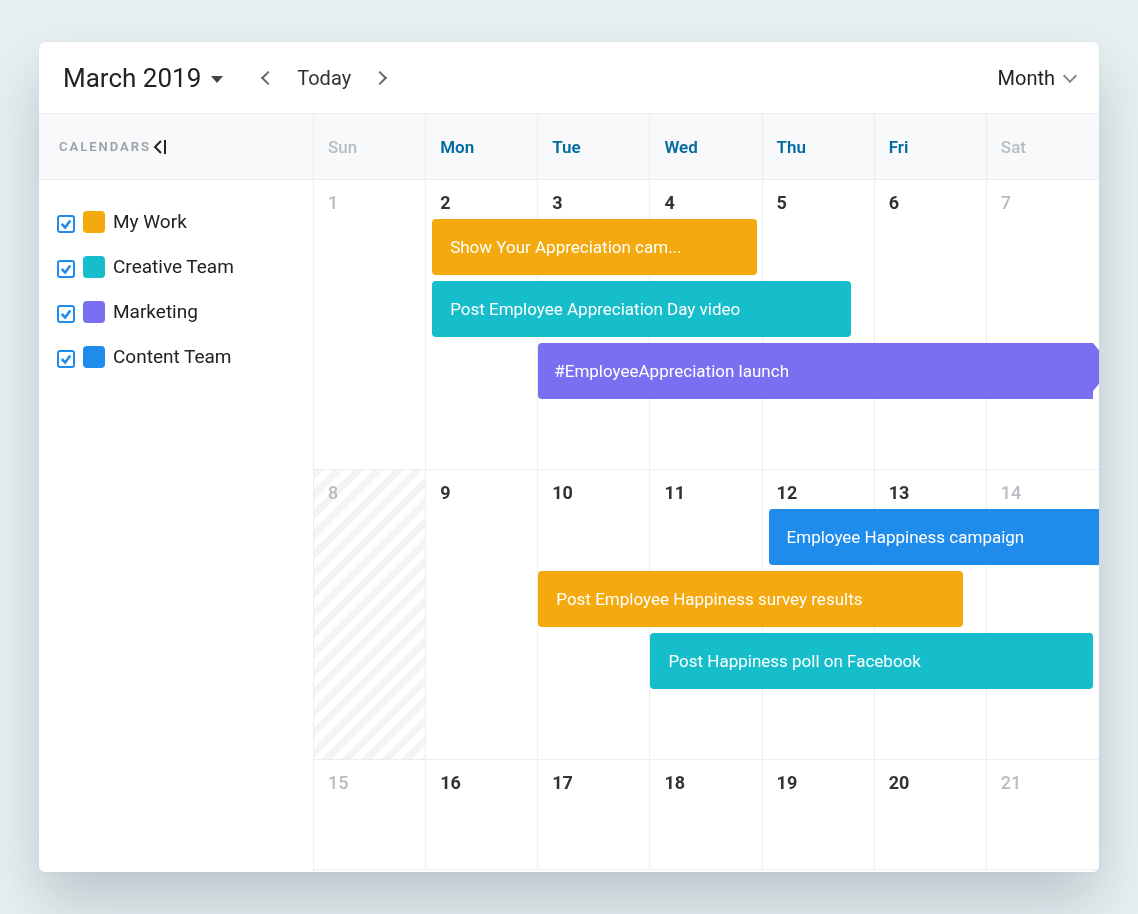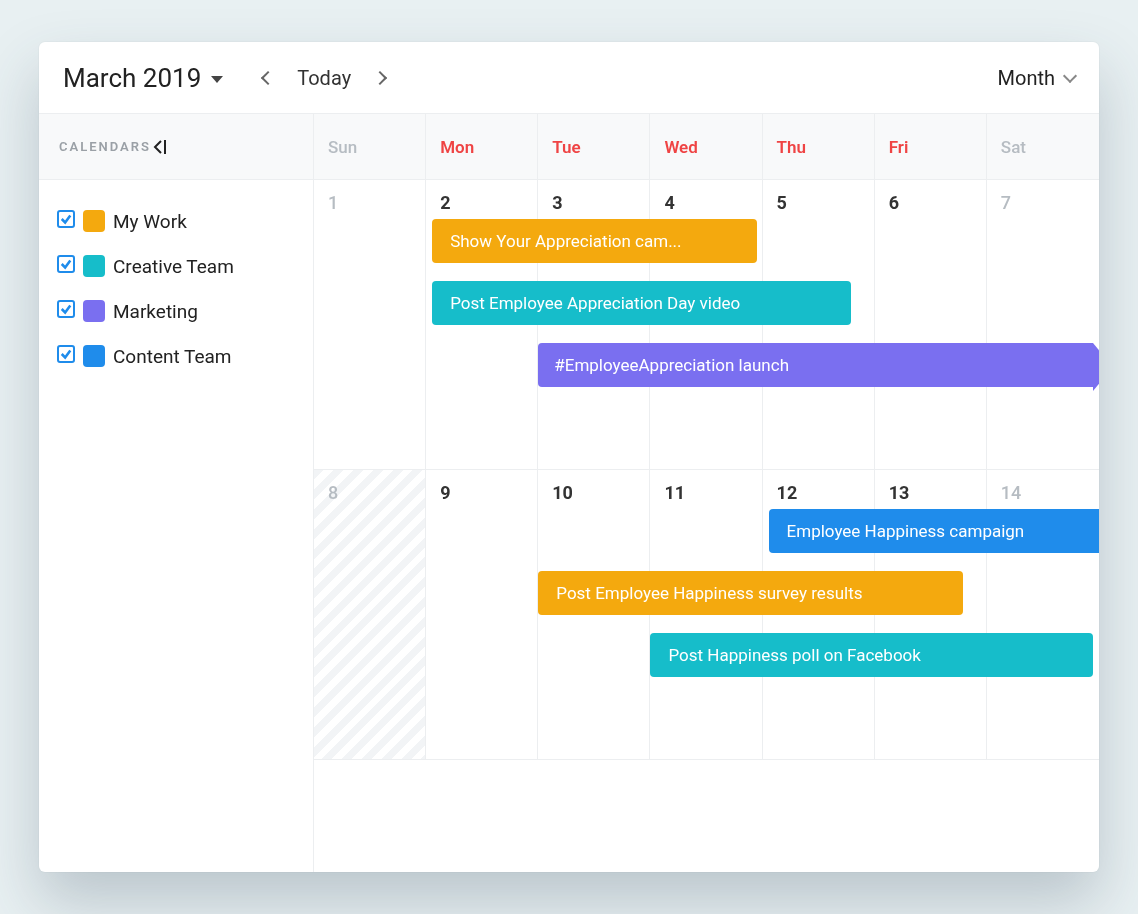--- a/index.html
+++ b/index.html
@@ -111,21 +111,21 @@
     gap:2px;
   }
   .cal-list {
     padding: 30px 18px;
     display: flex;
     flex-direction: column;
     gap: 22px;
   }
   .cal-item {
     display: flex;
-    align-items: flex-start;
+    align-items: flex-end;
     gap: 8px;
     font-size: 19px;
     color: #222;
   }
   .chk {
     width: 18px; height: 18px;
     border: 2px solid #1f8ceb;
     border-radius: 3px;
     display:flex; align-items:center; justify-content:center;
   }
@@ -146,21 +146,21 @@
     background: #f8f9fa;
     border-bottom: 1px solid #eceef0;
     display: grid;
     grid-template-columns: repeat(7, 1fr);
   }
   .day-header > div {
     display:flex; align-items:center;
     padding-left:14px;
     font-size: 17px;
     font-weight: 600;
-    color: #ef4444;
+    color: #0369a1;
     border-right: 1px solid #eceef0;
   }
   .day-header > div.weekend { color: #b6bcc2; font-weight:500; }
   .day-header > div:last-child { border-right:none; }
   .weeks {
     flex:1;
     display:flex;
     flex-direction:column;
   }
   .week {
@@ -199,21 +199,21 @@
     padding-bottom:18px;
   }
   .event-row-line {
     height: 48px;
     margin-bottom: 14px;
     position:relative;
   }
   .event {
     position:absolute;
     top:0;
-    height:44px;
+    height:56px;
     border-radius:4px;
     color:#fff;
     font-size:17px;
     display:flex;
     align-items:center;
     padding: 0 18px;
     white-space:nowrap;
     overflow:hidden;
     text-overflow:ellipsis;
   }
@@ -368,17 +368,38 @@
                 <div class="event arrow-right" style="background: rgb(31, 140, 235); --c: #1f8ceb; left: calc(57.1429% + 6px); width: calc(57.1429% + 2px);">Employee Happiness campaign</div>
               </div>
               <div class="event-row-line">
                 <div class="event" style="background: rgb(244, 169, 14); --c: #f4a90e; left: calc(28.5714% + 0px); width: calc(57.1429% - 24px);">Post Employee Happiness survey results</div>
               </div>
               <div class="event-row-line">
                 <div class="event" style="background: rgb(22, 189, 202); --c: #16bdca; left: calc(42.8571% + 0px); width: calc(57.1429% - 6px);">Post Happiness poll on Facebook</div>
               </div>
             </div>
           </div>
+          <div class="week" style="height: 110px;">
+            <div class="week-grid-bg">
+              <div></div>
+              <div></div>
+              <div></div>
+              <div></div>
+              <div></div>
+              <div></div>
+              <div></div>
+            </div>
+            <div class="dates-row">
+              <div class="weekend">15</div>
+              <div>16</div>
+              <div>17</div>
+              <div>18</div>
+              <div>19</div>
+              <div>20</div>
+              <div class="weekend">21</div>
+            </div>
+            <div class="events"></div>
+          </div>
         </div>
     </div>
 
   </div>
 </div>
 
 </body></html>

